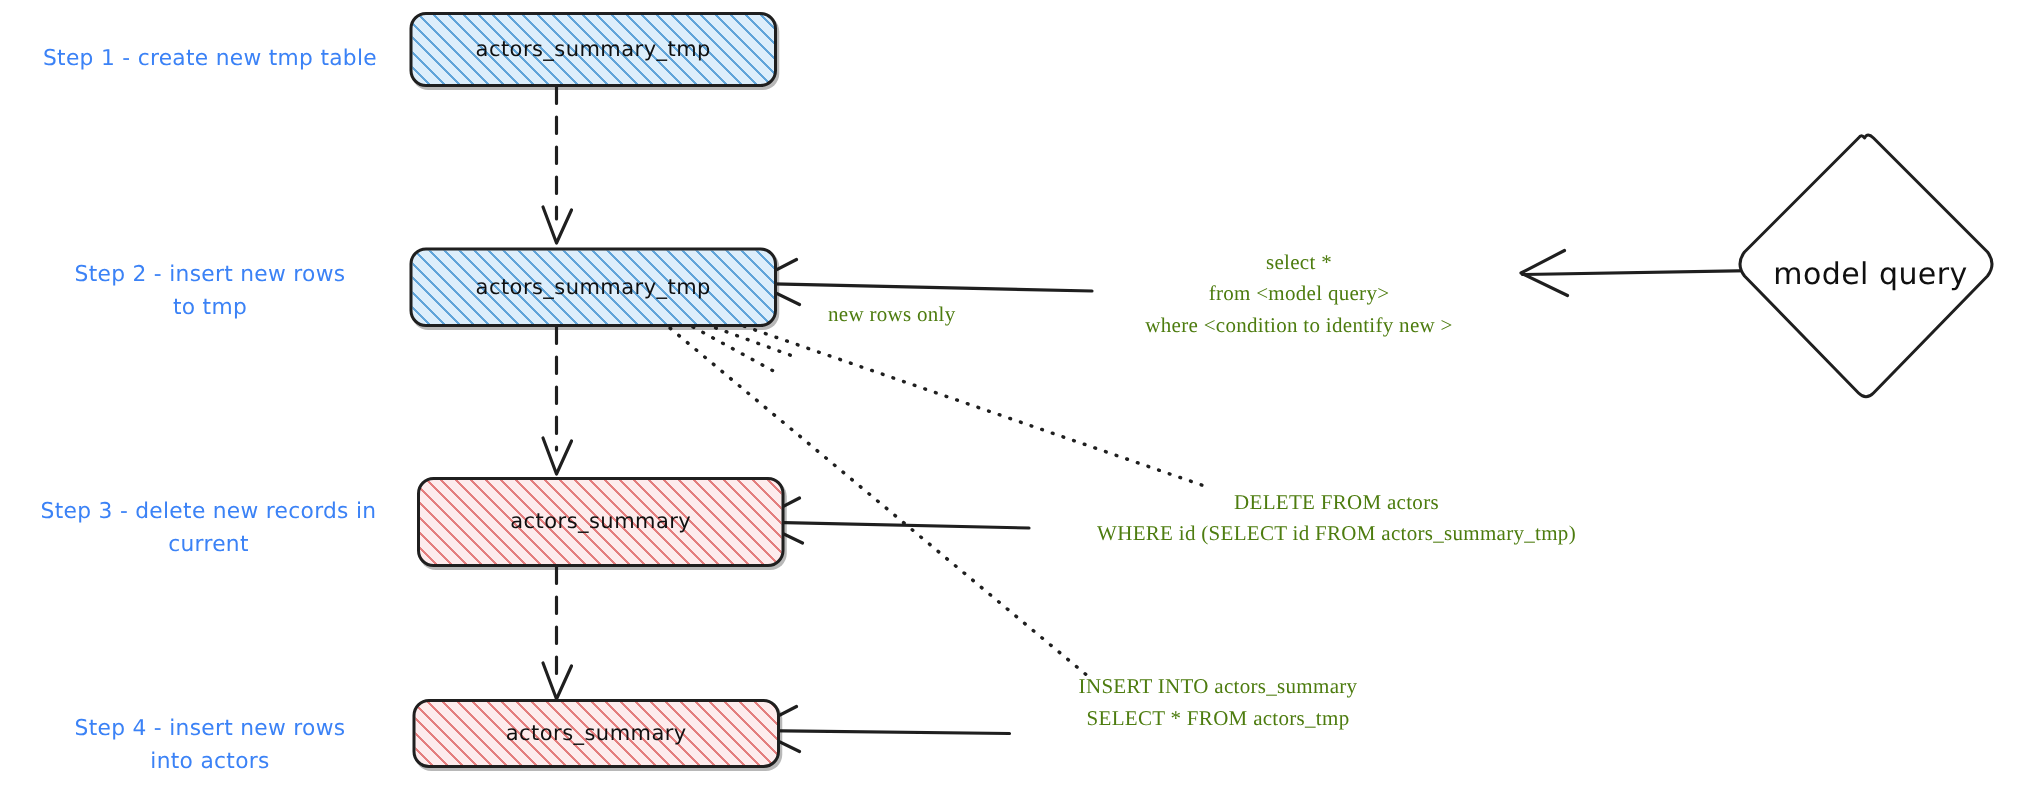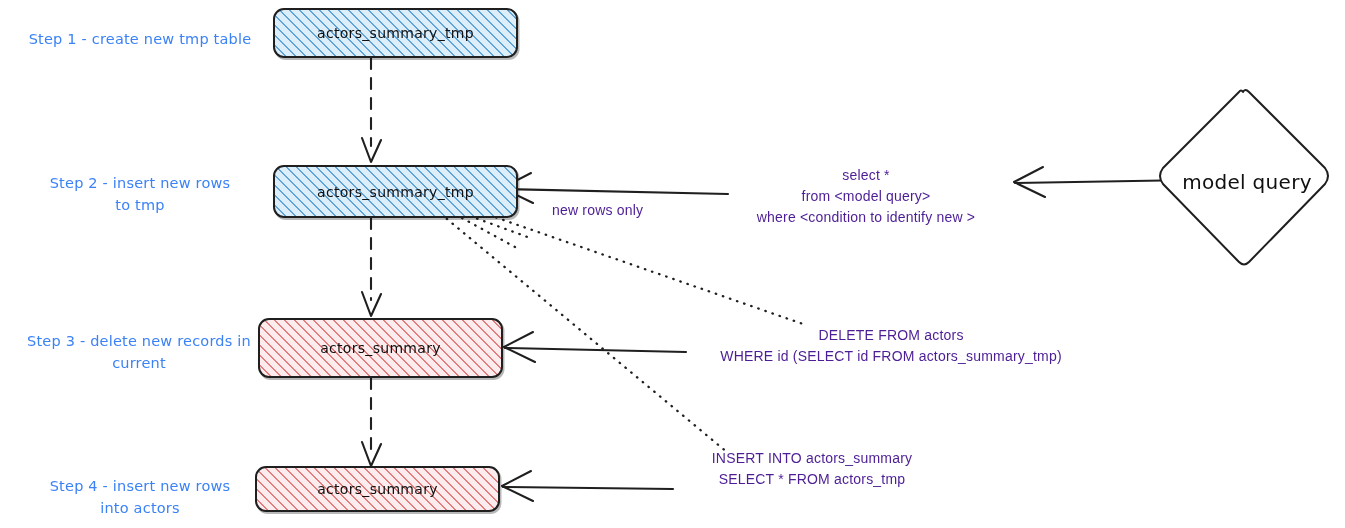--- a/index.html
+++ b/index.html
@@ -65,37 +65,38 @@
         rgba(255,255,255,0) 7px);
   }
   .node.pink {
     background-color: #fdeced;
     background-image: repeating-linear-gradient(
         45deg,
         rgba(226,120,120,0.95) 0px,
         rgba(226,120,120,0.95) 1.4px,
         rgba(255,255,255,0) 1.4px,
         rgba(255,255,255,0) 7px);
+    margin-left: 20px;
   }
   .diamond-wrap {
     position: absolute;
   }
   .diamond-text {
     position: absolute;
     font-family: "DejaVu Sans", sans-serif;
     font-size: 20px;
     color: #101010;
     letter-spacing: 0.3px;
     white-space: nowrap;
   }
   .edge-label {
     position: absolute;
-    font-family: Liberation Sans, sans-serif;
+    font-family: Liberation Serif, serif;
     font-size: 14px;
-    color: #4c1d95;
+    color: #4d7c0f;
     line-height: 1.5;
     white-space: pre-line;
     letter-spacing: 0.2px;
   }
   .edge-label.center { text-align: center; }
 </style>
 </head>
 <body>
 
 <div id="canvas">

